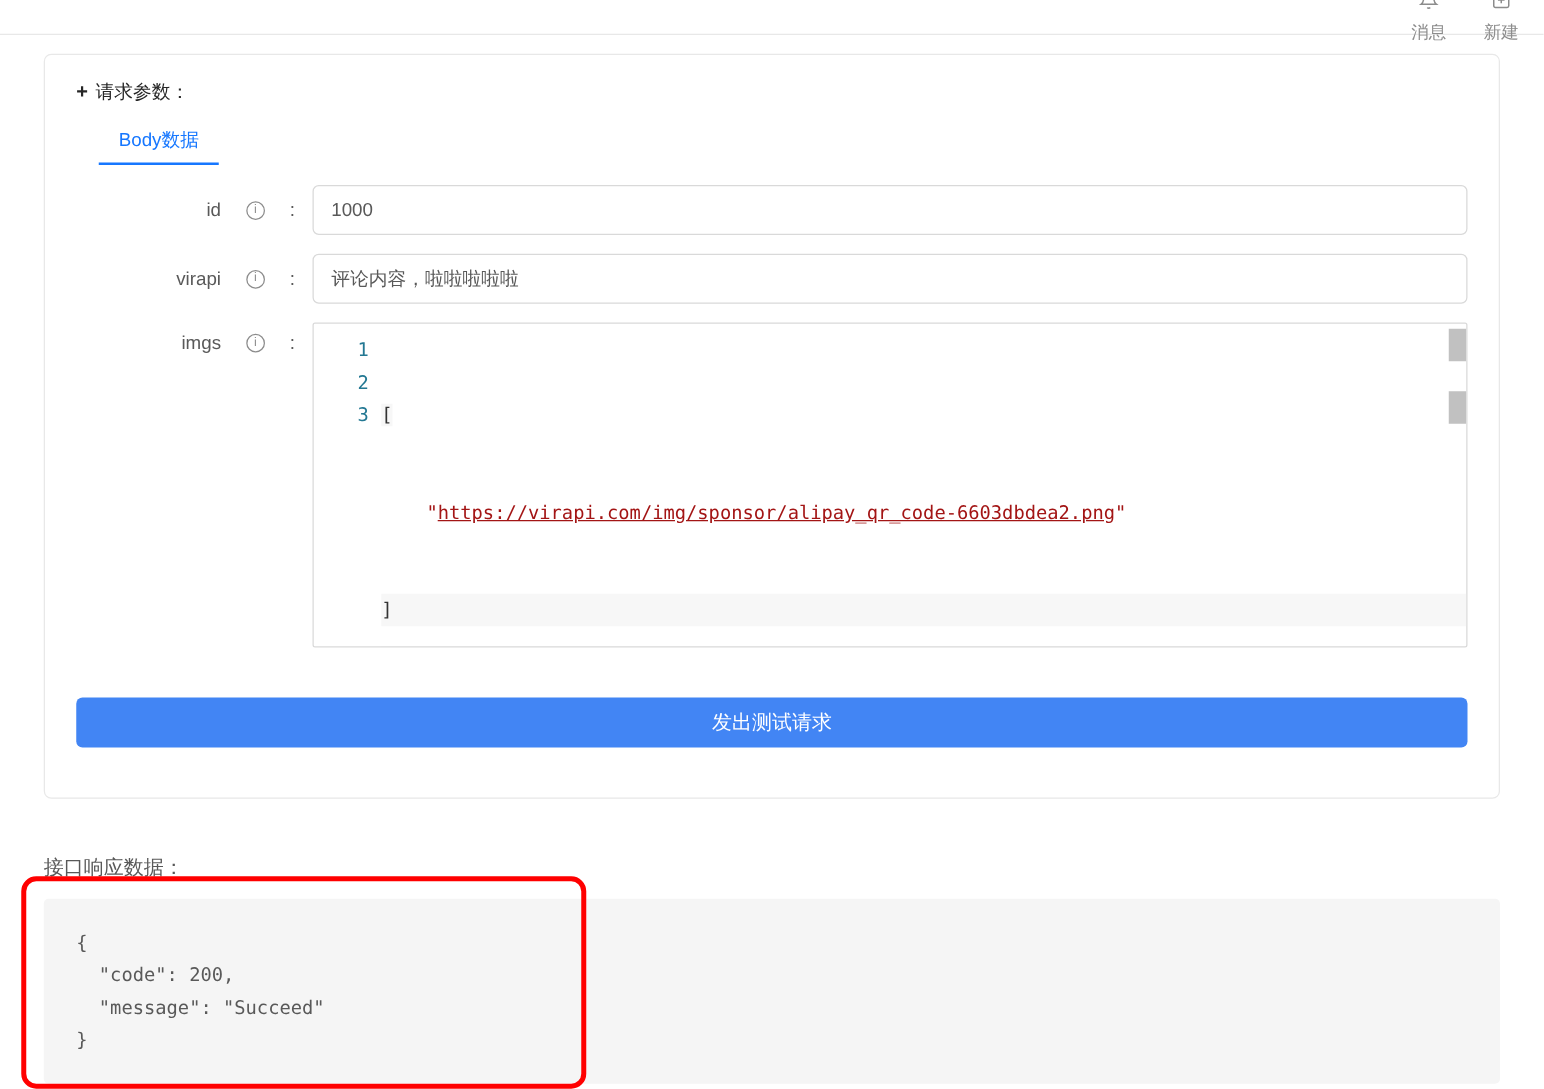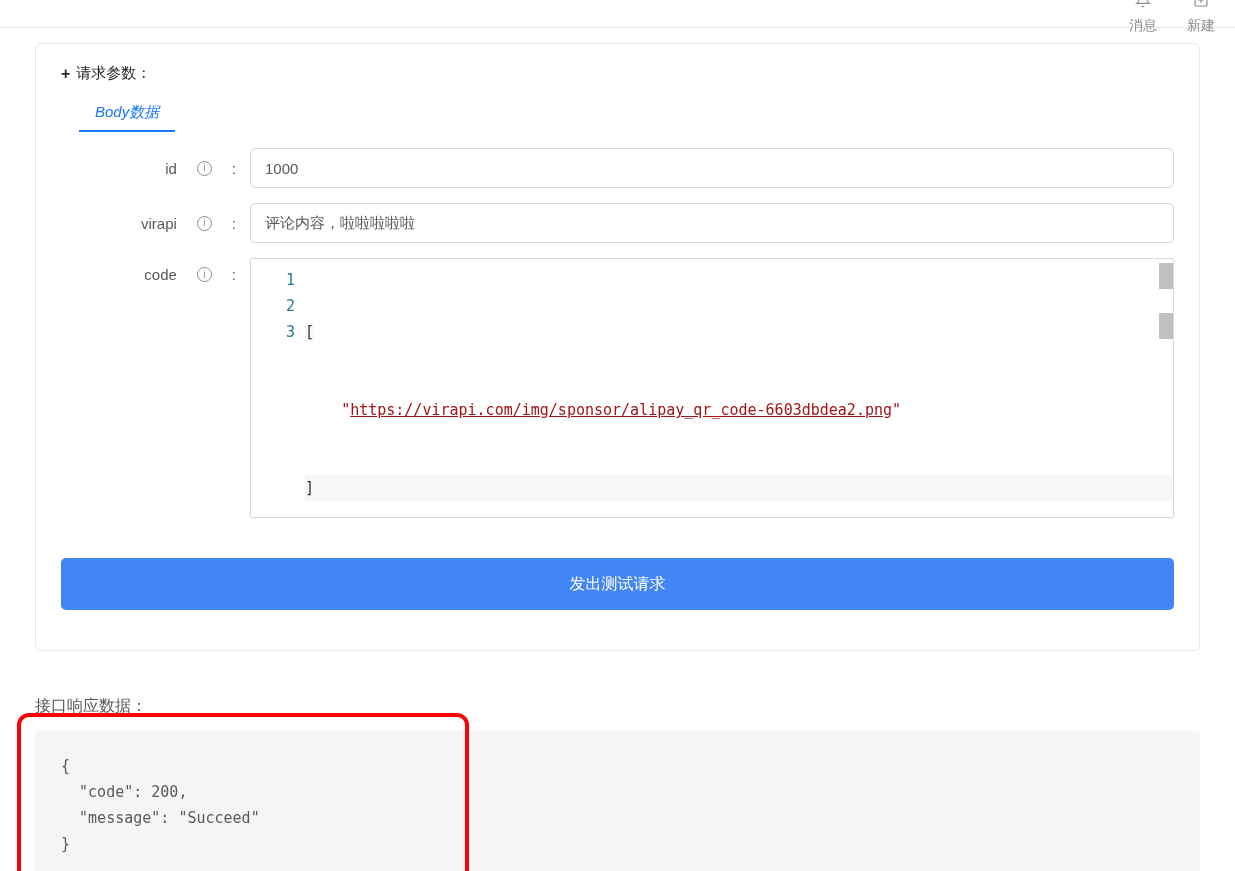--- a/index.html
+++ b/index.html
@@ -43,21 +43,20 @@
     }
     .plus-icon {
       font-weight: bold;
       margin-right: 6px;
       font-size: 16px;
     }
     .tabs {
       display: flex;
       border-bottom: 1px solid transparent;
       margin: 0 0 12px 18px;
-      font-style: italic;
     }
     .tab {
       padding: 8px 16px;
       color: #1677ff;
       border-bottom: 2px solid #1677ff;
       font-size: 15px;
       cursor: pointer;
     }
     .form-row {
       display: flex;
@@ -147,21 +146,21 @@
     .scrollbar-thumb {
       position: absolute;
       right: 0;
       width: 14px;
       height: 26px;
       background: #c1c1c1;
     }
     .submit-btn {
       display: block;
       width: 100%;
-      height: 52px;
+      height: 40px;
       margin-top: 40px;
       background: #4285f4;
       border: none;
       border-radius: 5px;
       color: #fff;
       font-size: 16px;
       cursor: pointer;
     }
     .response-section {
       margin: 45px 35px 20px 35px;
@@ -246,21 +245,21 @@
     <div class="form-label">
       <span>virapi</span>
       <span class="info-icon">i</span>
         <span>:</span>
     </div>
     <input class="form-input" type="text" value="评论内容，啦啦啦啦啦" style="">
   </div>
 
   <div class="form-row form-row-top">
     <div class="form-label">
-      <span>code</span>
+      <span>imgs</span>
       <span class="info-icon">i</span>
         <span>:</span>
     </div>
     <div class="code-editor">
       <div class="gutter">
         <div>1</div>
         <div>2</div>
         <div>3</div>
       </div>
       <div class="code-content">

